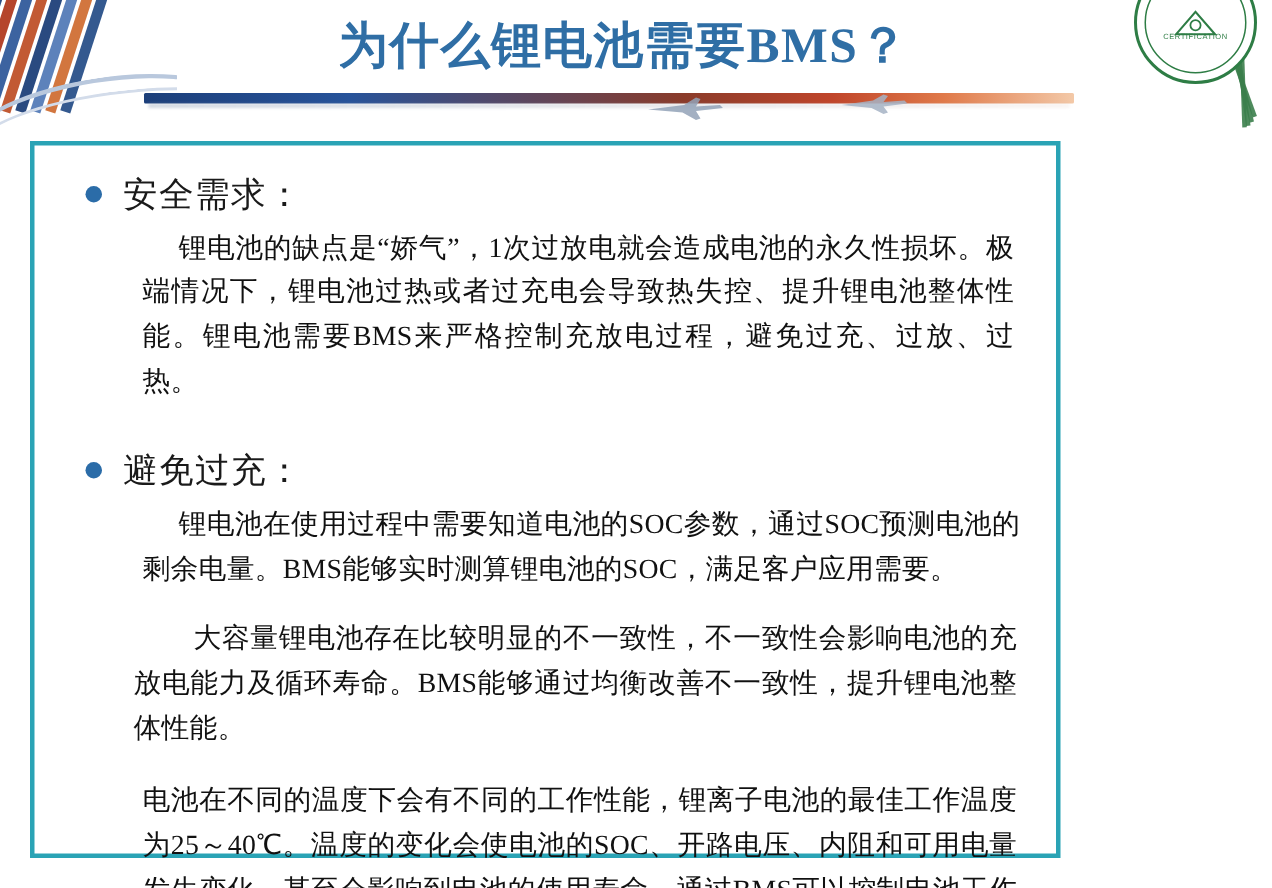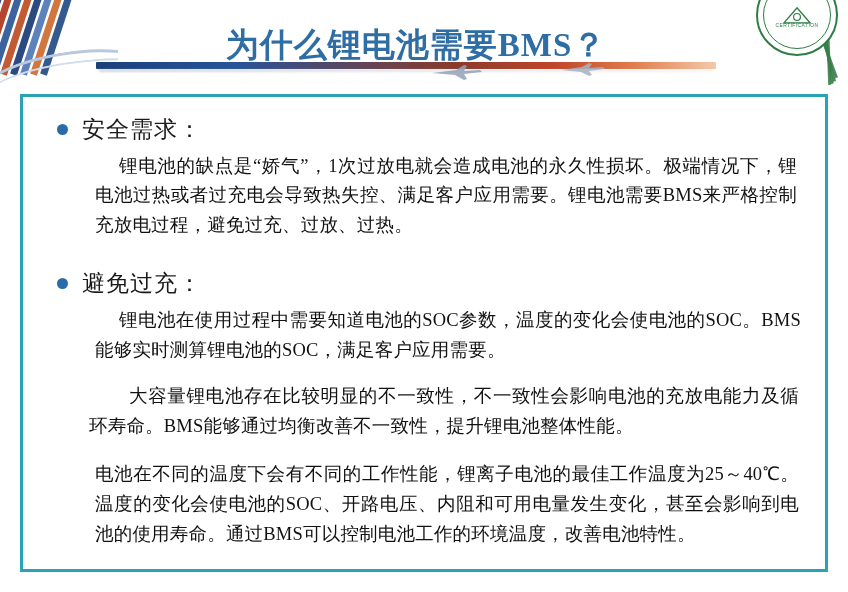--- a/index.html
+++ b/index.html
@@ -65,25 +65,25 @@
     border-left: 2px solid transparent;
     border-right: 2px solid transparent;
     border-bottom: 0;
     transform: rotate(-6deg);
   }
 
   
   .title-wrap {
     position: absolute;
     left: 96px;
-    top: 12px;
+    top: 2px;
     width: 640px;
     height: 56px;
     display: flex;
-    align-items: flex-end;
+    align-items: center;
     justify-content: center;
   }
   .title-text {
     font-family: "Liberation Serif", serif;
     font-size: 33px;
     font-weight: bold;
     color: #2f6ea5;
     letter-spacing: 1px;
     white-space: nowrap;
   }
@@ -178,21 +178,21 @@
     top: -35px;
     transform-origin: top center;
     opacity: 0.9;
   }
 
   
   .content-box {
     position: absolute;
     left: 20px;
     top: 94px;
-    width: 808px;
+    width: 687px;
     height: 478px;
     border: 3px solid #2aa3b5;
     box-sizing: border-box;
     background: #ffffff;
   }
   .content-inner {
     padding: 16px 22px 10px 22px;
   }
 
   
@@ -277,28 +277,28 @@
     <path d="M1 8 L22 5 L29 1 L32 2 L29 6 L43 5 L45 7 L29 9 L32 13 L29 14 L21 10 Z" fill="#a6b3c5"></path>
   </svg>
 
   <div class="content-box">
     <div class="content-inner">
 
       <div class="bullet-row">
         <div class="bullet-dot"></div>
         <div class="bullet-head">安全需求：</div>
       </div>
-      <div class="para indent1">锂电池的缺点是“娇气”，1次过放电就会造成电池的永久性损坏。极端情况下，锂电池过热或者过充电会导致热失控、满足客户应用需要。锂电池需要BMS来严格控制充放电过程，避免过充、过放、过热。</div>
+      <div class="para indent1">锂电池的缺点是“娇气”，1次过放电就会造成电池的永久性损坏。极端情况下，锂电池过热或者过充电会导致热失控、提升锂电池整体性能。锂电池需要BMS来严格控制充放电过程，避免过充、过放、过热。</div>
 
       <div class="gap-md"></div>
 
       <div class="bullet-row">
         <div class="bullet-dot"></div>
         <div class="bullet-head">避免过充：</div>
       </div>
-      <div class="para indent2">锂电池在使用过程中需要知道电池的SOC参数，温度的变化会使电池的SOC。BMS能够实时测算锂电池的SOC，满足客户应用需要。</div>
+      <div class="para indent2">锂电池在使用过程中需要知道电池的SOC参数，通过SOC预测电池的剩余电量。BMS能够实时测算锂电池的SOC，满足客户应用需要。</div>
       <div class="para block3">大容量锂电池存在比较明显的不一致性，不一致性会影响电池的充放电能力及循环寿命。BMS能够通过均衡改善不一致性，提升锂电池整体性能。</div>
       <div class="para block4">电池在不同的温度下会有不同的工作性能，锂离子电池的最佳工作温度为25～40℃。温度的变化会使电池的SOC、开路电压、内阻和可用电量发生变化，甚至会影响到电池的使用寿命。通过BMS可以控制电池工作的环境温度，改善电池特性。</div>
 
     </div>
   </div>
 
 </div>
 
 </body></html>

